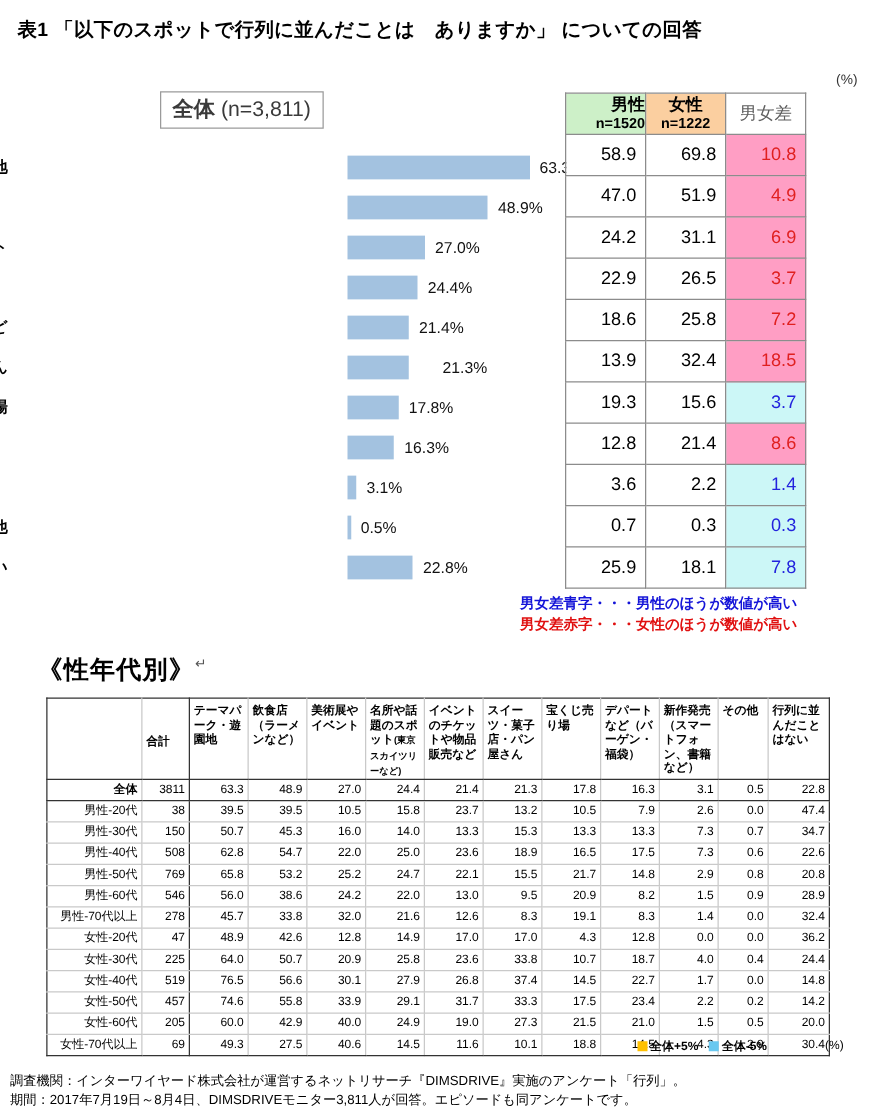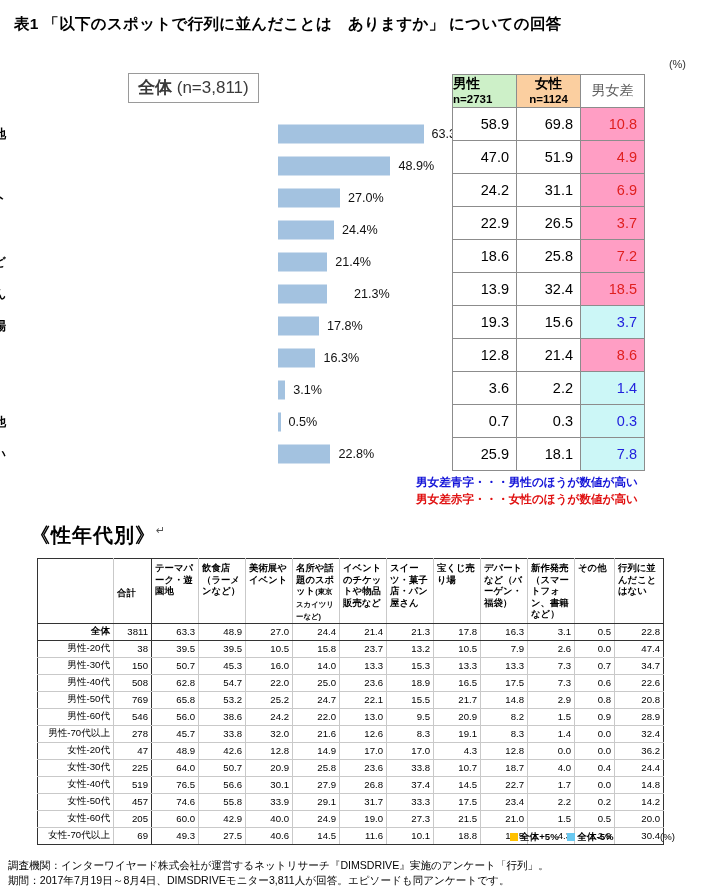--- a/index.html
+++ b/index.html
@@ -56,21 +56,21 @@
     position: absolute; left: 452px; top: 74px;
     border-collapse: collapse;
   }
   .gtable td, .gtable th {
     border: 1px solid #8c8c8c;
     width: 64px; height: 33px;
     text-align: right; padding-right: 7px;
     font-size: 14.5px; background: #fff;
     font-weight: 400;
   }
-  .gtable th.h-m { background: #cdf0c8; text-align: left; padding: 0; }
+  .gtable th.h-m { background: #cdf0c8; text-align: right; padding: 0; }
   .gtable th.h-f { background: #fbcfa0; text-align: center; padding: 0; }
   .gtable th.h-d { background: #fff; text-align: center; padding: 0; color: #5e5e5e; font-size: 14px; font-weight: 400; }
   .gtable th .hl1 { display:block; font-size: 13.5px; font-weight: 700; line-height: 16px; padding-top:1px;}
   .gtable th .hl2 { display:block; font-size: 11.5px; font-weight: 700; line-height: 15px; }
   .gtable td.diff-f { background: #ff9ec4; color: #e02020; }
   .gtable td.diff-m { background: #ccf7f7; color: #2222dd; }
 
   
   .g-legend {
     position: absolute; left: 416px; font-size: 11.6px; font-weight: 700;
@@ -228,25 +228,25 @@
         </div>
         <div class="bar-value" style="left: 338.44px;">22.8%</div>
       </div>
     </div>
 
   <table class="gtable" id="gtable">
       <thead>
         <tr>
           <th class="h-m">
             <span class="hl1">男性</span>
-            <span class="hl2">n=2731</span>
+            <span class="hl2">n=1520</span>
           </th>
           <th class="h-f">
             <span class="hl1">女性</span>
-            <span class="hl2">n=1124</span>
+            <span class="hl2">n=1222</span>
           </th>
           <th class="h-d">男女差</th>
         </tr>
       </thead>
       <tbody>
         <tr>
           <td>58.9</td>
           <td>69.8</td>
           <td class="diff-f">10.8</td>
         </tr>

